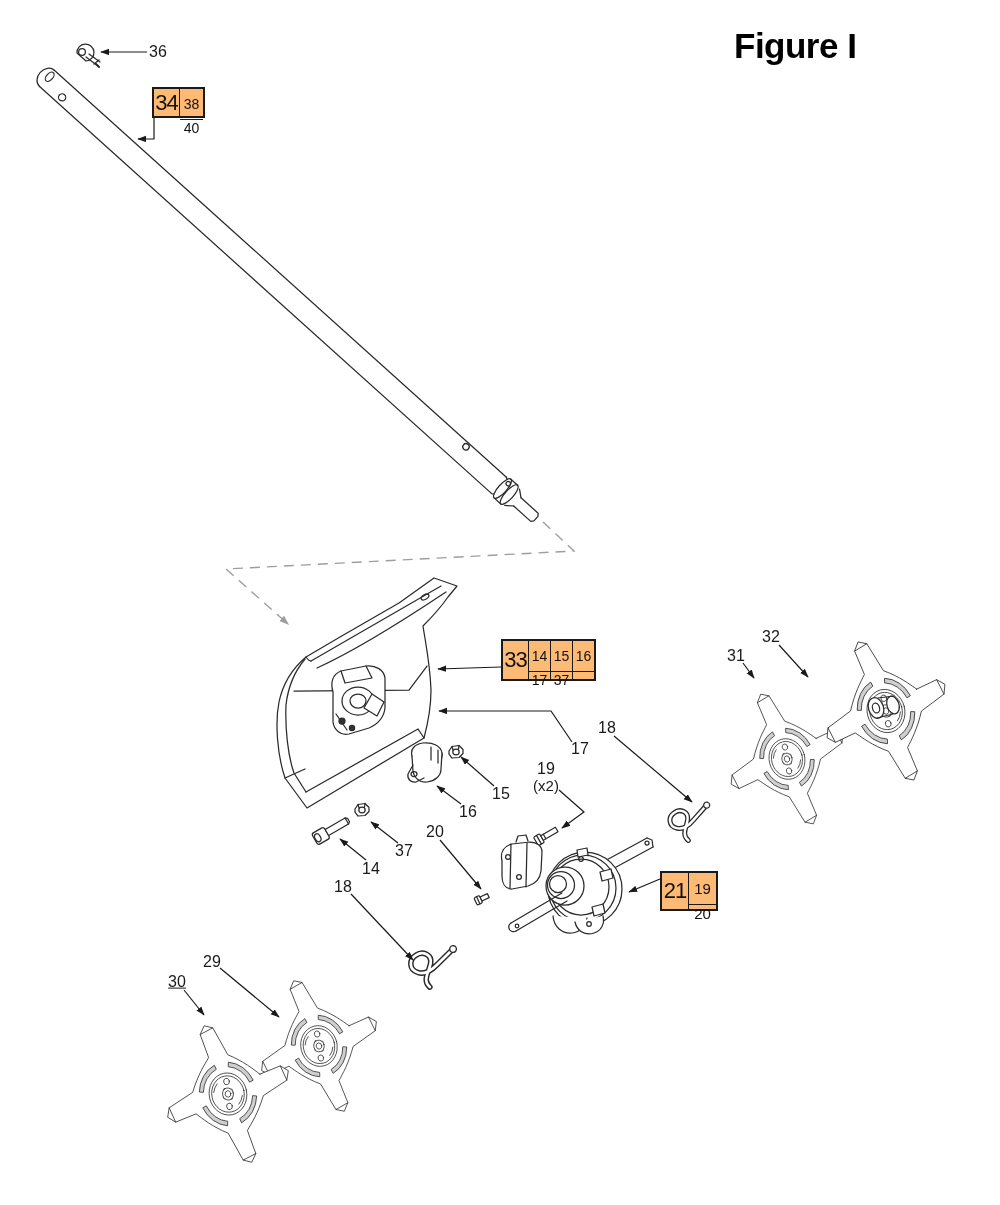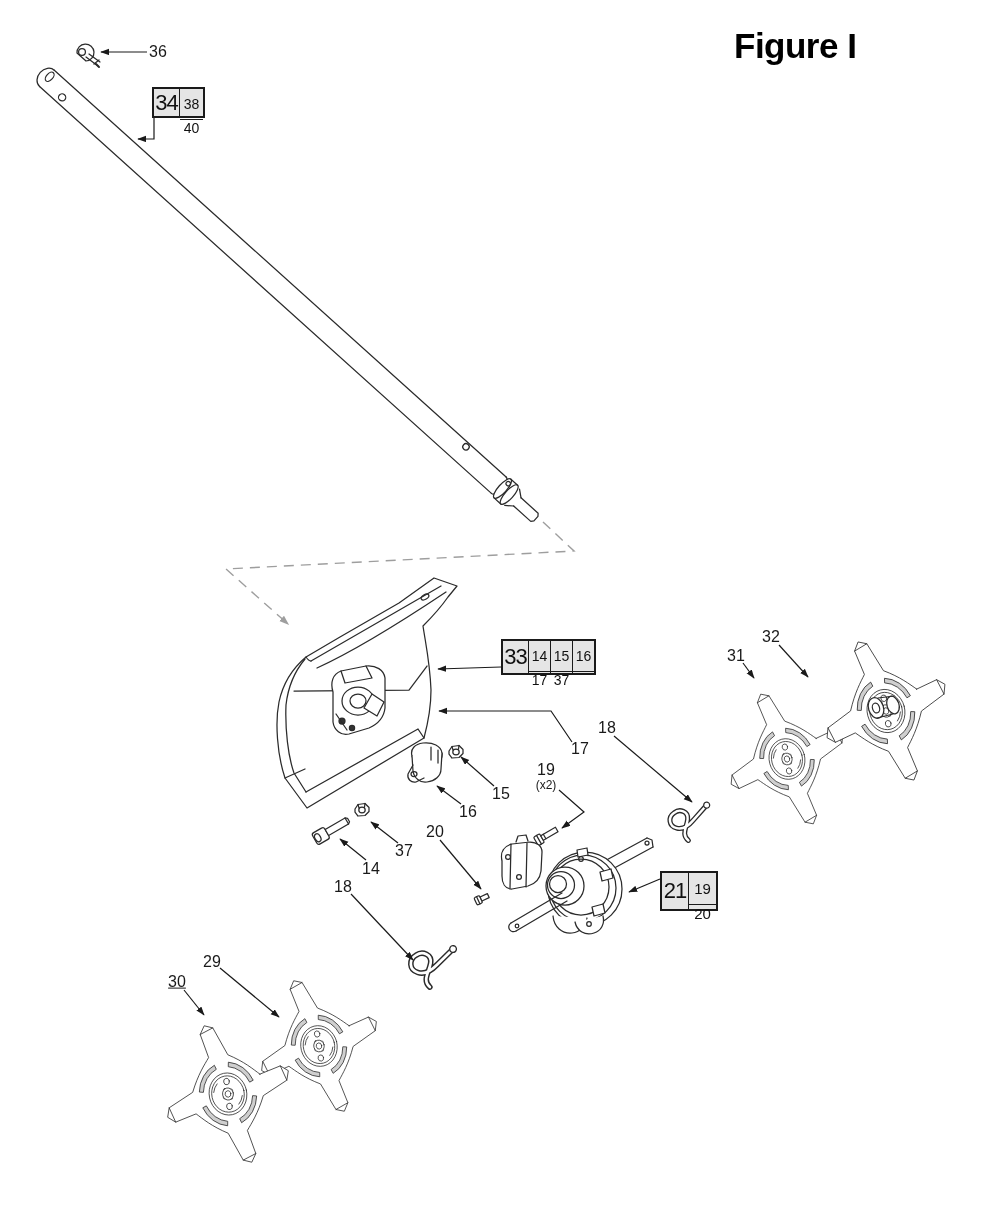--- a/index.html
+++ b/index.html
@@ -2,23 +2,23 @@
 <html><head>
 <meta charset="utf-8">
 <style>
   html,body{margin:0;padding:0;background:#ffffff;}
   .stage{position:relative;width:1000px;height:1205px;background:#fff;
          font-family:"Liberation Sans",sans-serif;color:#111;overflow:hidden;}
   .stage svg{position:absolute;left:0;top:0;}
   .lbl{position:absolute;transform:translate(-50%,-50%);font-size:16px;
        color:#1a1a1a;white-space:nowrap;line-height:1.05;text-align:center;}
   .lbl-stack{display:flex;flex-direction:column;align-items:center;}
-  .lbl-qty{font-size:12px;}
+  .lbl-qty{font-size:15px;}
   .fig-title{position:absolute;font-size:35px;font-weight:700;letter-spacing:-0.5px;color:#000;}
-  .callout-box{position:absolute;display:flex;border:2px solid #1a1a1a;background:#e5e5e5;box-sizing:border-box;}
+  .callout-box{position:absolute;display:flex;border:2px solid #1a1a1a;background:#fdba74;box-sizing:border-box;}
   .cb-main{display:flex;align-items:center;justify-content:center;font-size:22px;letter-spacing:-1px;}
   .cb-col{display:flex;flex-direction:column;border-left:1.6px solid #1a1a1a;}
   .cb-cell{flex:1;display:flex;align-items:center;justify-content:center;font-size:14px;margin-top:7px;}
   .cb-cell.cb-bot{border-top:1.6px solid #1a1a1a;}
 </style>
 </head>
 <body>
 
 <div class="stage">
 
@@ -259,21 +259,21 @@
 <div class="lbl" style="left:771px;top:637px;">32</div>
 
 <div class="callout-box" style="left:152px;top:87px;height:31px;">
   <div class="cb-main" style="width:25px;">34</div>
   <div class="cb-col" style="width:23px;">
     <div class="cb-cell">38</div>
     <div class="cb-cell cb-bot">40</div>
   </div>
 </div>
 
-<div class="callout-box" style="left:501px;top:639px;height:36px;">
+<div class="callout-box" style="left:501px;top:639px;height:42px;">
   <div class="cb-main" style="width:25px;">33</div>
   <div class="cb-col" style="width:21px;">
     <div class="cb-cell">14</div>
     <div class="cb-cell cb-bot">17</div>
   </div>
   <div class="cb-col" style="width:21px;">
     <div class="cb-cell">15</div>
     <div class="cb-cell cb-bot">37</div>
   </div>
   <div class="cb-col" style="width:21px;">

